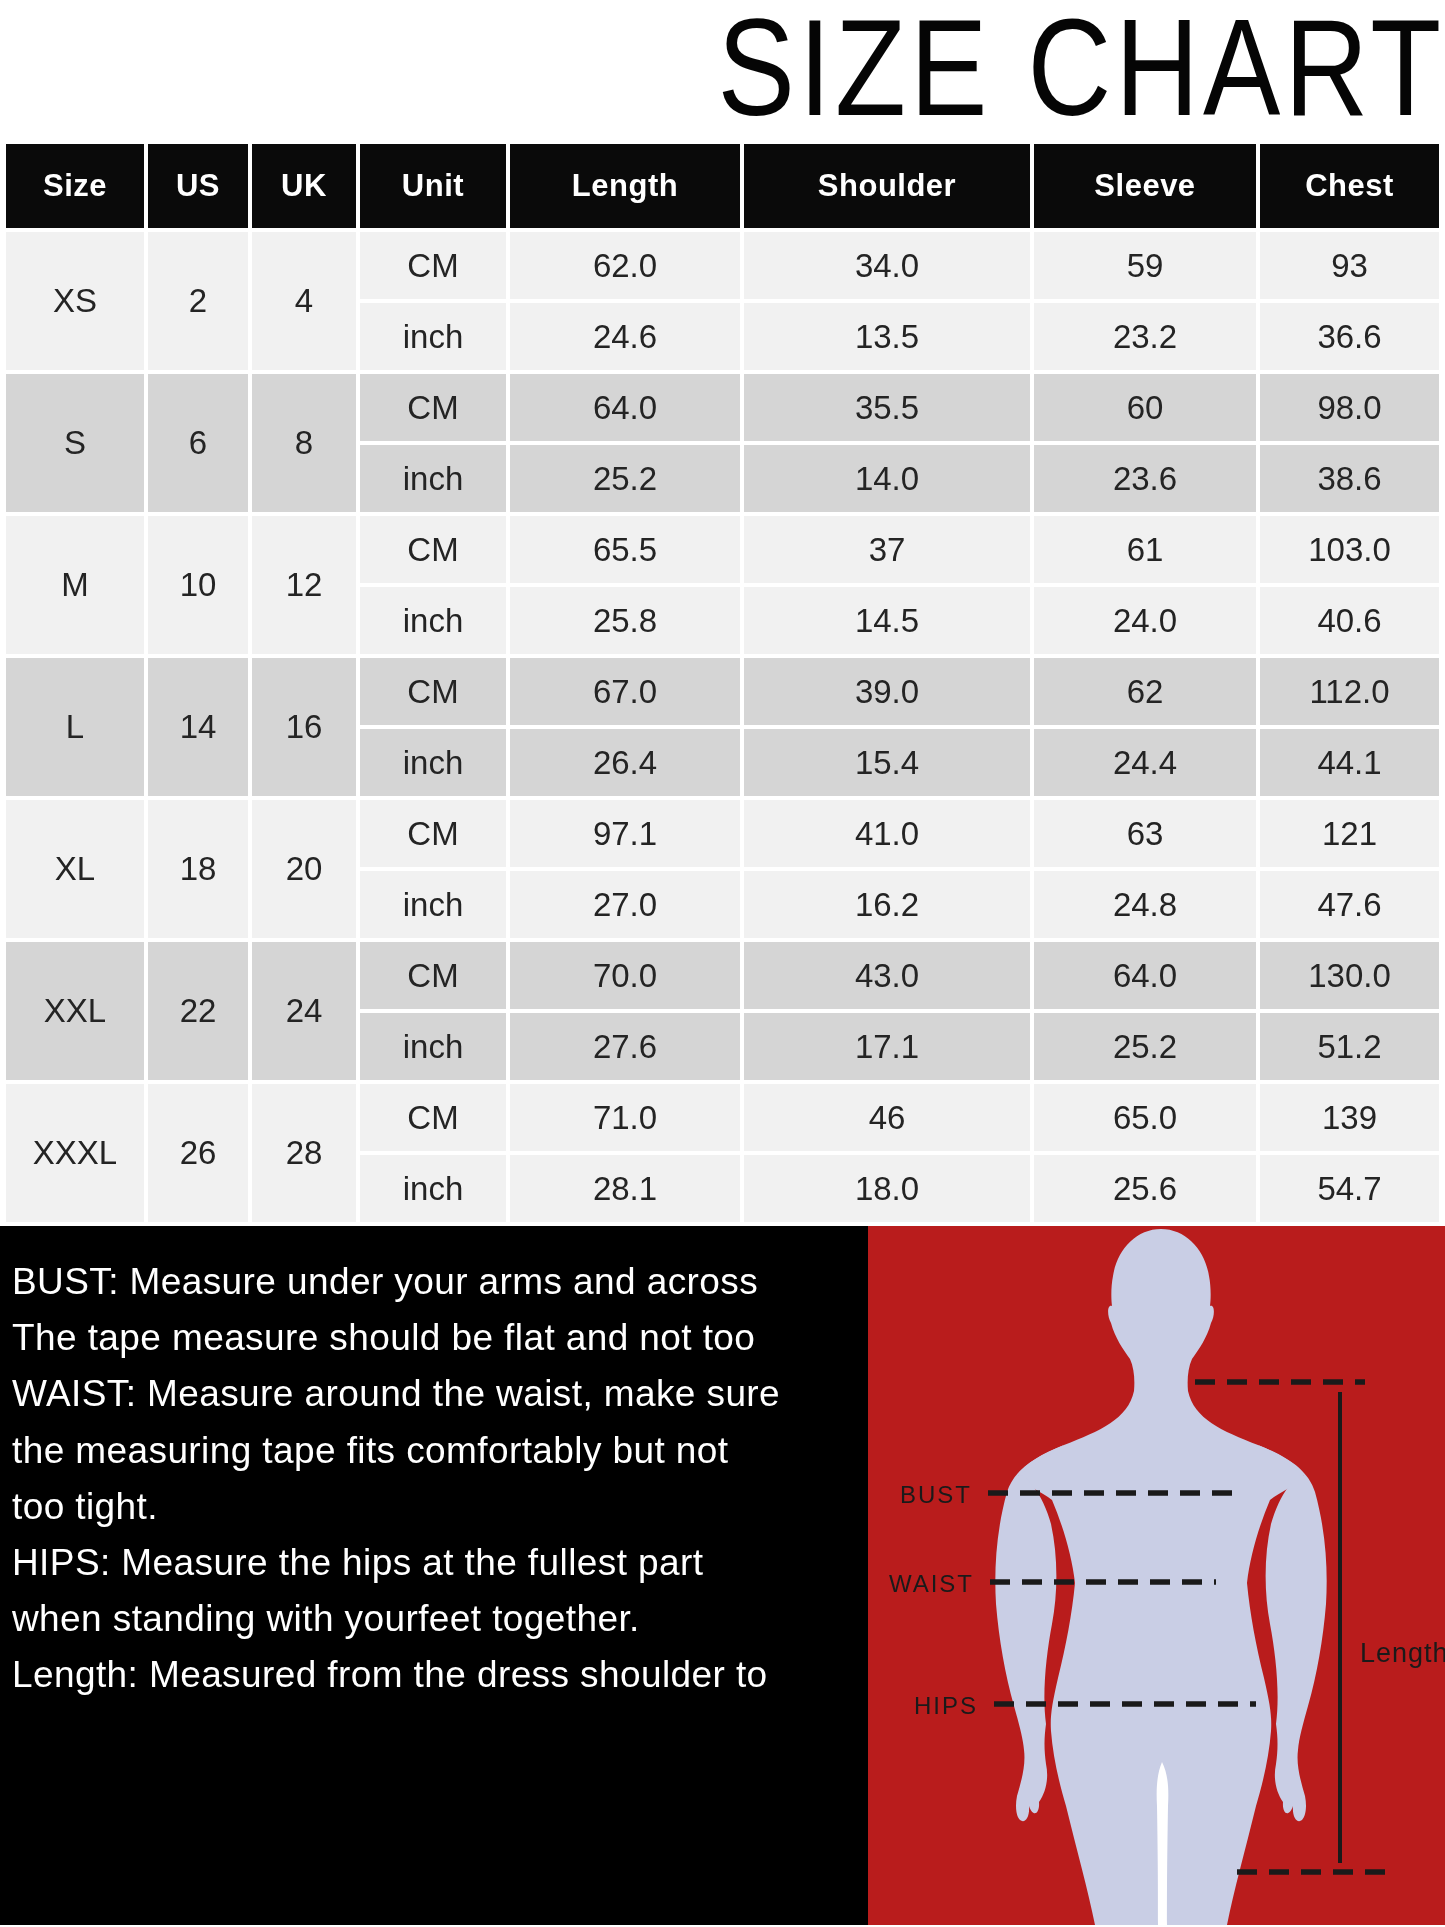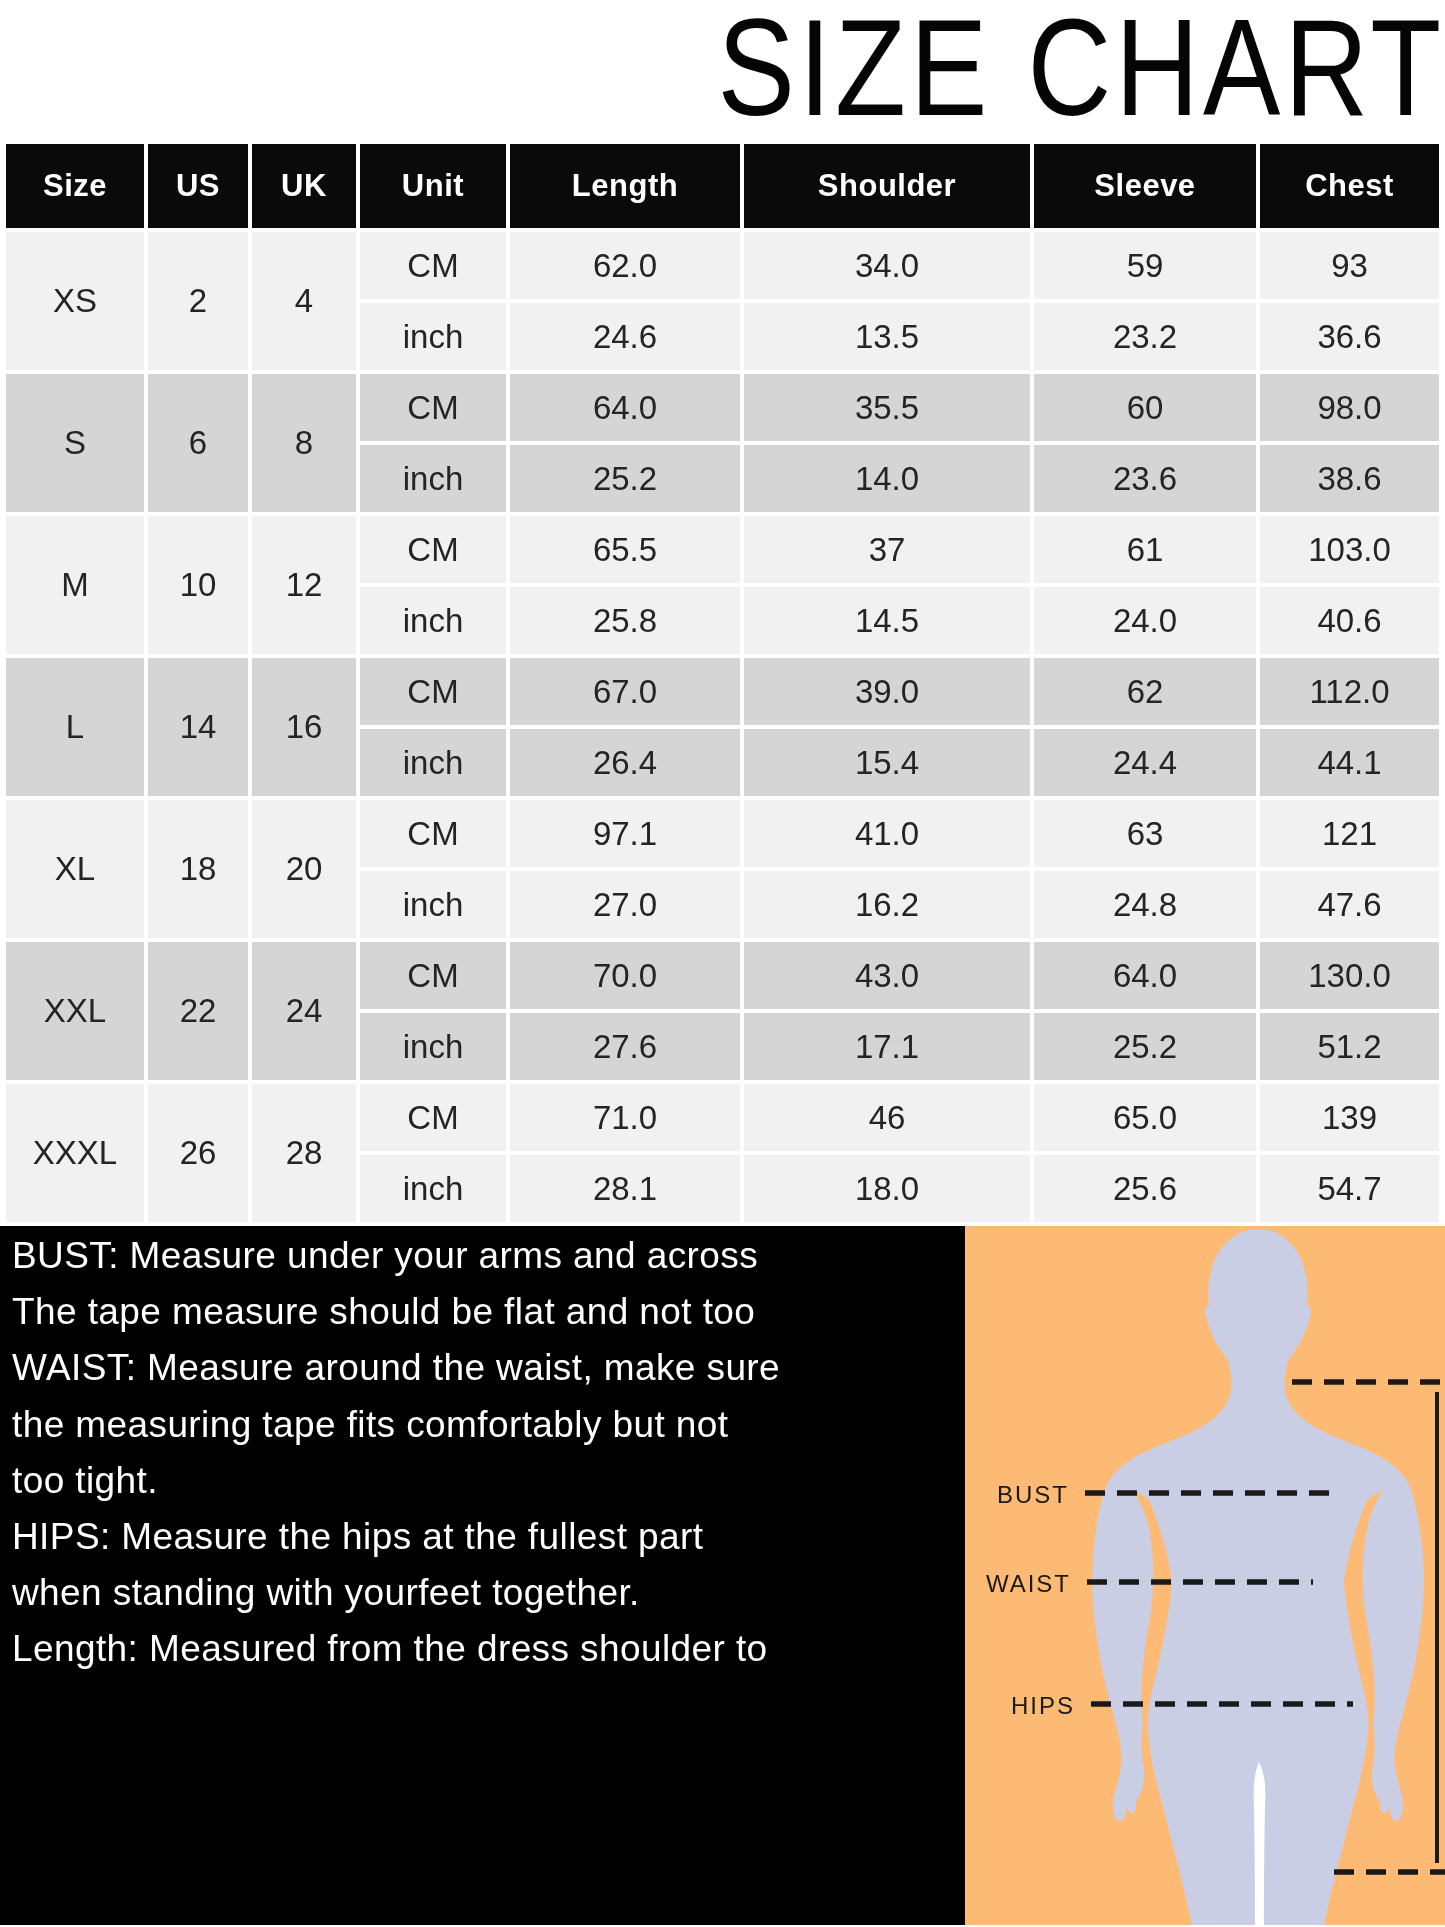--- a/index.html
+++ b/index.html
@@ -35,24 +35,24 @@
   }
   table.size-table td{
     height:67px;font-size:33px;color:var(--cell-text);
   }
   tbody.grp-odd td{background:var(--row-light);}
   tbody.grp-even td{background:var(--row-dark);}
   
   .bottom{display:flex;height:699px;width:1445px;}
   .instructions{
     width:1049px;height:699px;background:var(--panel-bg);color:var(--panel-text);
-    padding:2px 0 0 12px;font-size:37px;letter-spacing:0.4px;
+    padding:28px 0 0 12px;font-size:37px;letter-spacing:0.4px;
   }
   .instructions .line{line-height:56.2px;white-space:nowrap;}
-  .figure-panel{width:480px;height:699px;background:#fdba74;position:relative;}
+  .figure-panel{width:577px;height:699px;background:#b91c1c;position:relative;}
   svg text{font-family:"Liberation Sans", sans-serif;fill:var(--dash);}
   .meas-label{font-size:24px;letter-spacing:2px;}
   .length-label{font-size:27px;letter-spacing:1px;}
 </style>
 </head>
 <body>
 
 <div class="title-wrap">
   <div class="title">SIZE CHART</div>
 </div>

